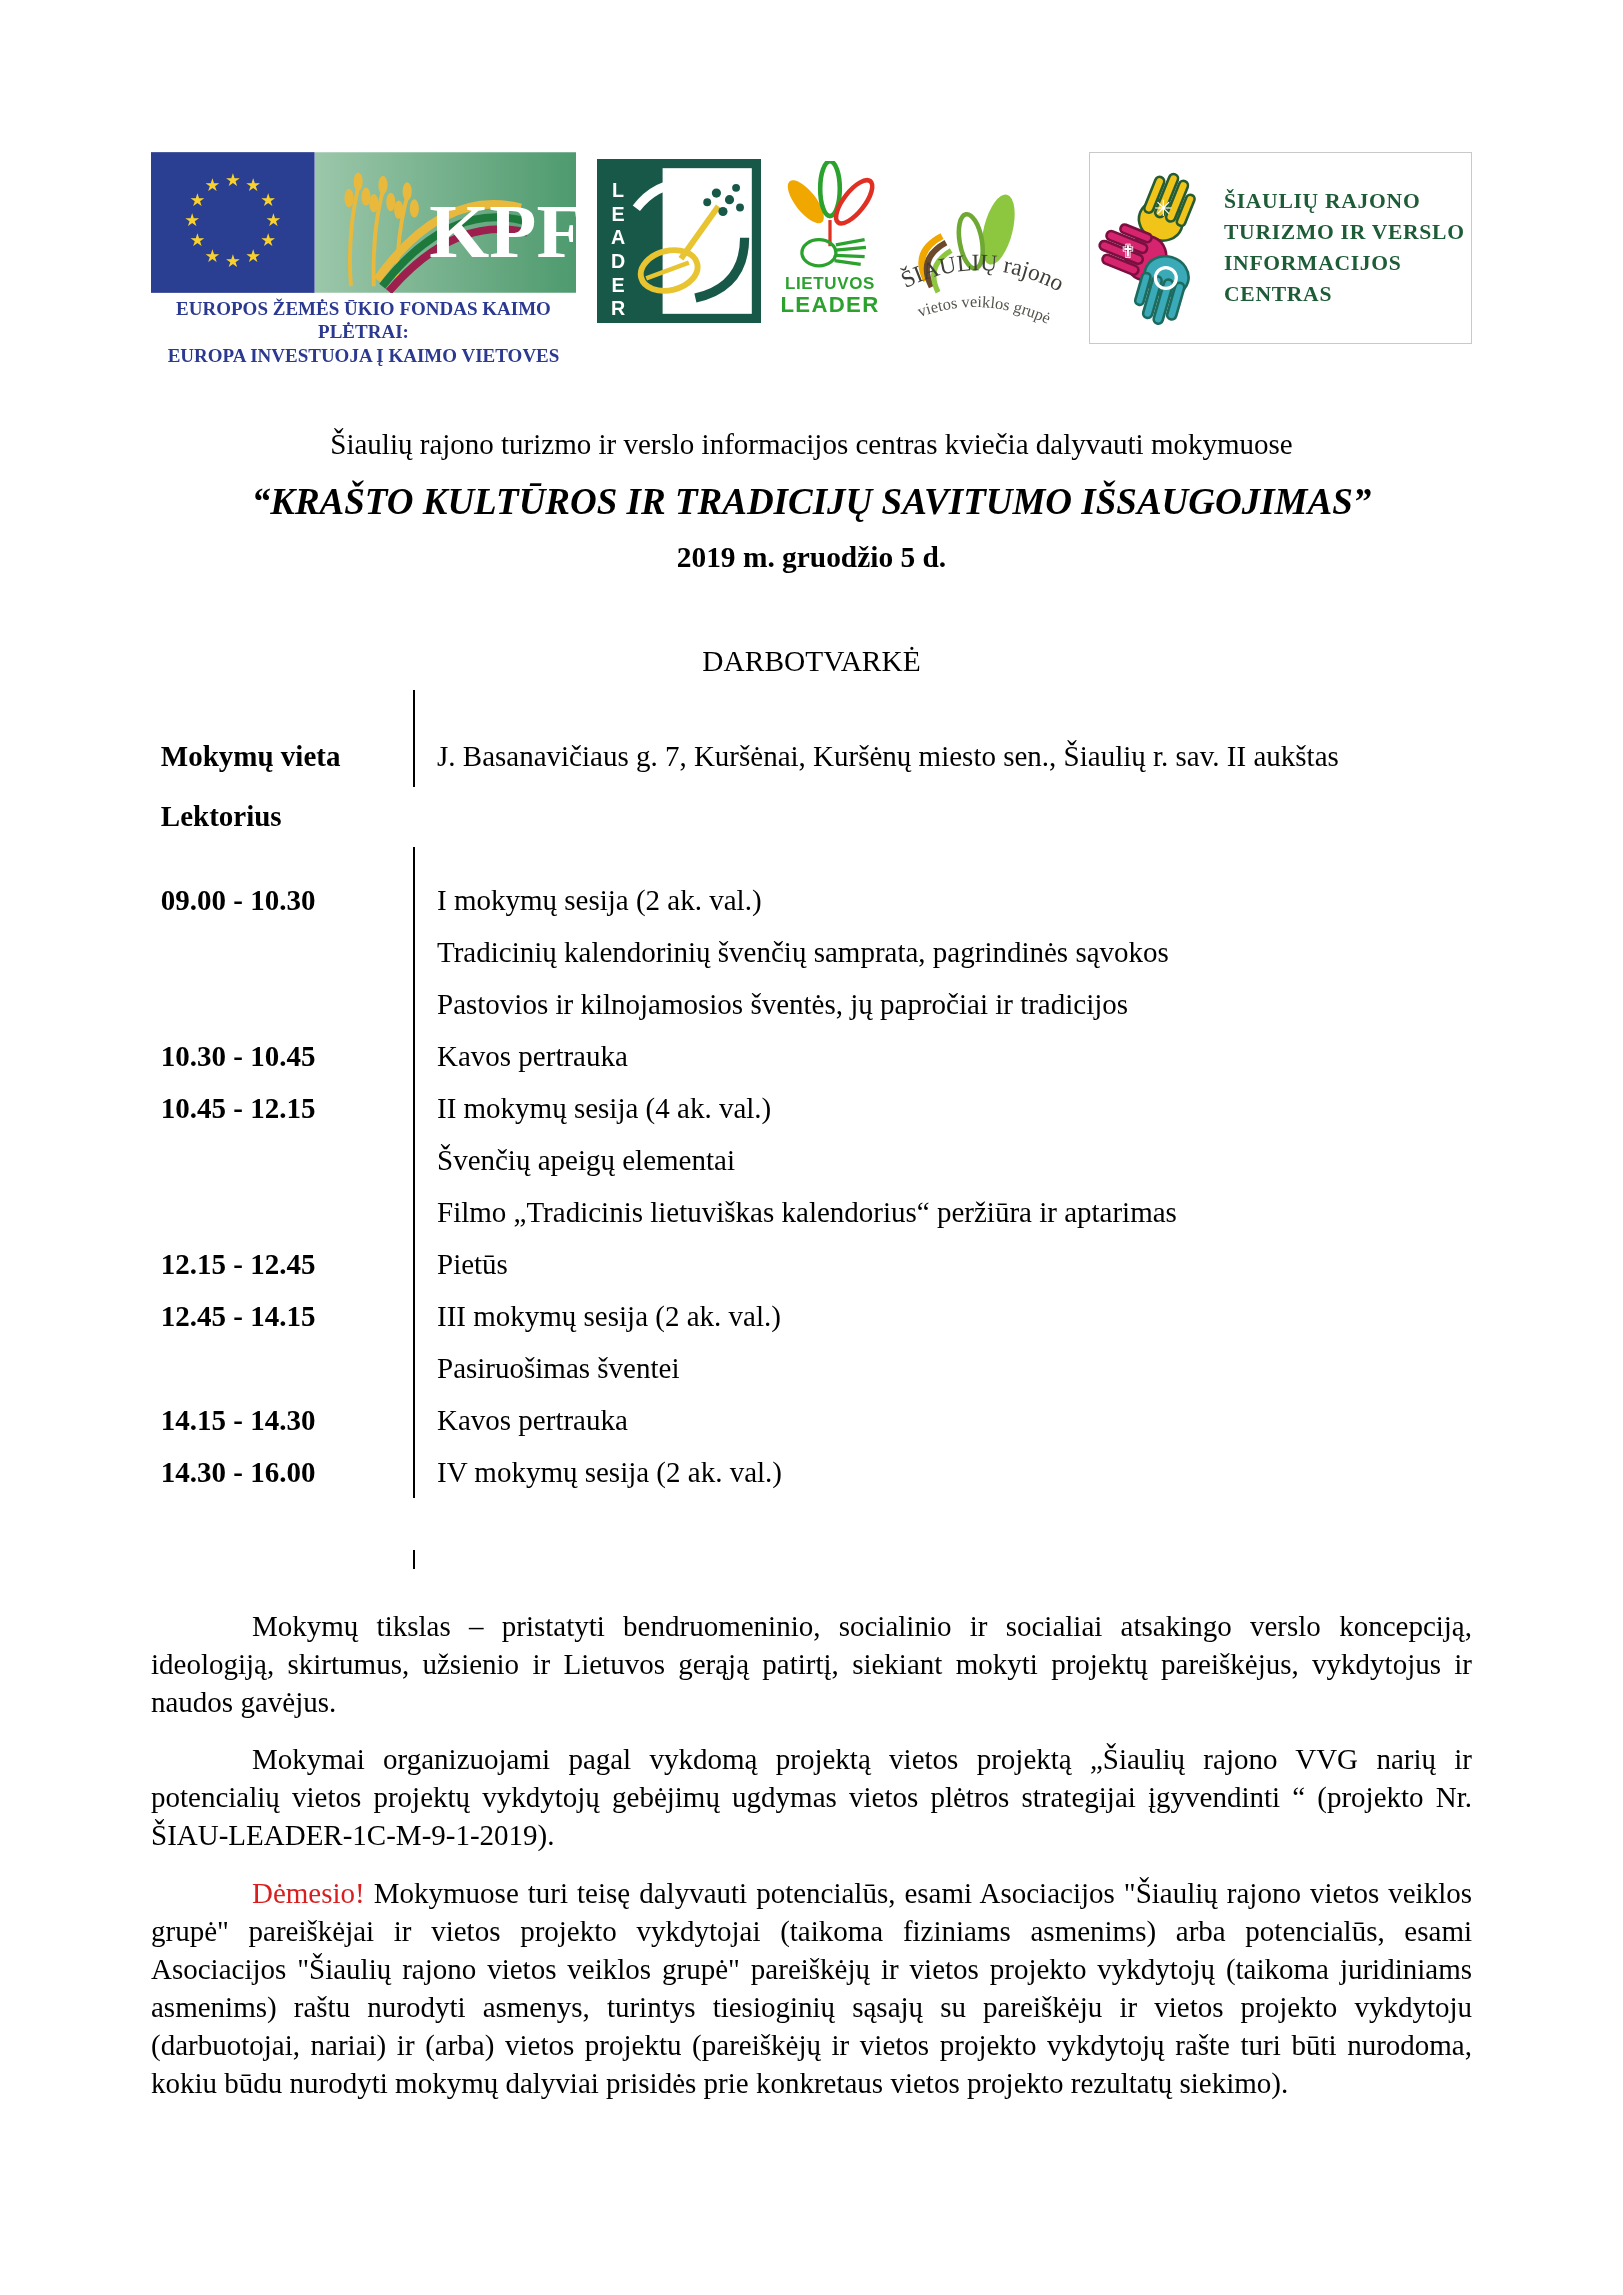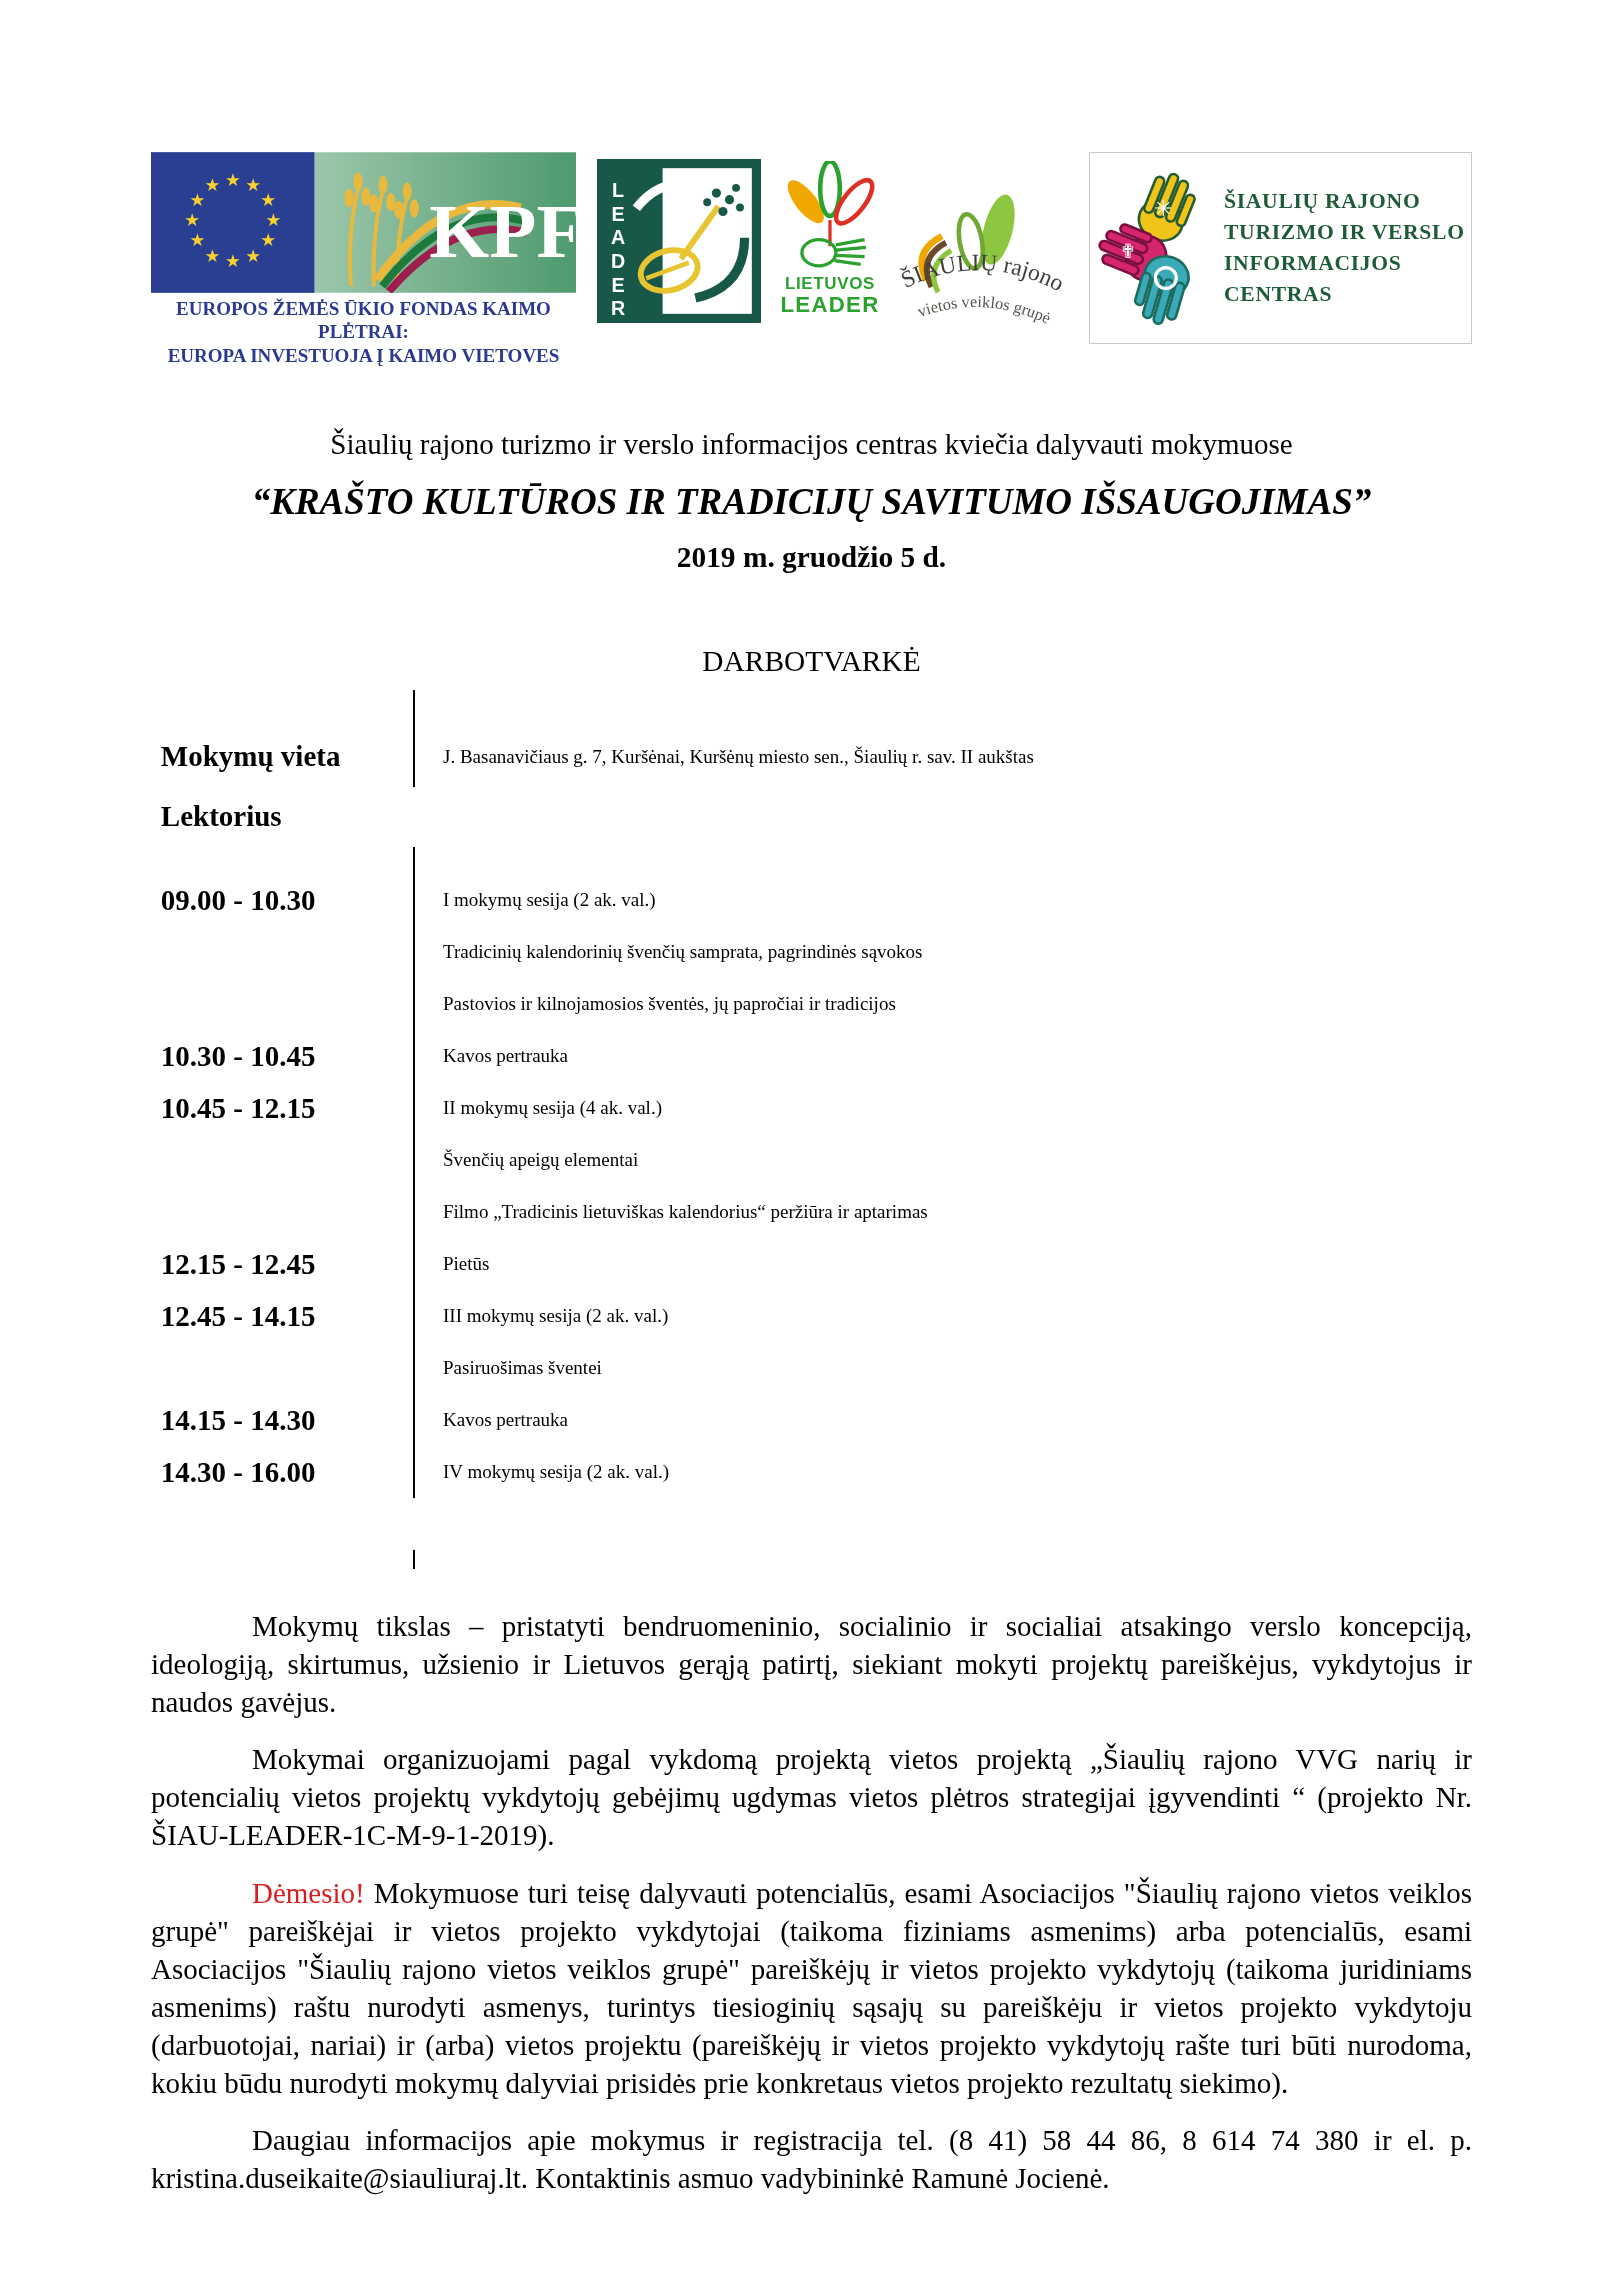--- a/index.html
+++ b/index.html
@@ -32,22 +32,22 @@
   .titles{text-align:center;margin-top:77px;}
   .title1{font-size:29px;line-height:39px;margin:0 0 17px 0;}
   .title2{font-size:37px;line-height:41px;font-weight:bold;margin:0 0 15.7px 0;font-style:italic;}
   .title3{font-size:29.4px;line-height:39px;font-weight:bold;margin:0;}
   .agenda-head{text-align:center;font-size:29.4px;margin-top:65px;line-height:39px;}
   
   .agenda{margin-top:9.2px;}
   .arow{display:flex;}
   .cell-l{flex:0 0 262px;width:262px;box-sizing:border-box;padding-left:9.8px;
     font-weight:bold;font-size:29px;display:flex;align-items:center;}
-  .cell-r{flex:1;border-left:2px solid #000;box-sizing:border-box;padding-left:28px;
-    font-size:19px;display:flex;align-items:center;}
+  .cell-r{flex:1;border-left:2px solid #000;box-sizing:border-box;padding-left:22px;
+    font-size:29px;display:flex;align-items:center;}
   .arow.info{height:60px;}
   .arow.sched{height:52px;}
   .arow.sp-top{height:37px;}
   .arow.sp-mid{height:27.5px;}
   .arow.sp-bot{height:18.3px;}
   
   .paras{margin-top:38px;font-size:29px;line-height:38px;text-align:justify;}
   .paras p{margin:0 0 19.6px 0;text-indent:101px;}
   .paras p:last-child{margin-bottom:0;}
   .red{color:#d81e1e;}
@@ -299,17 +299,16 @@
       <div class="arow sp-bot">
         <div class="cell-l"></div>
         <div class="cell-r"></div>
       </div>
     </div>
 
   <div class="paras">
     <p>Mokymų tikslas – pristatyti bendruomeninio, socialinio ir socialiai atsakingo verslo koncepciją, ideologiją, skirtumus, užsienio ir Lietuvos gerąją patirtį, siekiant mokyti projektų pareiškėjus, vykdytojus ir naudos gavėjus.</p>
     <p>Mokymai organizuojami pagal vykdomą projektą vietos projektą „Šiaulių rajono VVG narių ir potencialių vietos projektų vykdytojų gebėjimų ugdymas vietos plėtros strategijai įgyvendinti “ (projekto Nr. ŠIAU-LEADER-1C-M-9-1-2019).</p>
     <p><span class="red">Dėmesio!</span><span> Mokymuose turi teisę dalyvauti potencialūs, esami Asociacijos "Šiaulių rajono vietos veiklos grupė" pareiškėjai ir vietos projekto vykdytojai (taikoma fiziniams asmenims) arba potencialūs, esami Asociacijos "Šiaulių rajono vietos veiklos grupė" pareiškėjų ir vietos projekto vykdytojų (taikoma juridiniams asmenims) raštu nurodyti asmenys, turintys tiesioginių sąsajų su pareiškėju ir vietos projekto vykdytoju (darbuotojai, nariai) ir (arba) vietos projektu (pareiškėjų ir vietos projekto vykdytojų rašte turi būti nurodoma, kokiu būdu nurodyti mokymų dalyviai prisidės prie konkretaus vietos projekto rezultatų siekimo).</span></p>
-    <p>Daugiau informacijos apie mokymus ir registracija tel. (8 41) 58 44 86, 8 614 74 380 ir el. p. kristina.duseikaite@siauliuraj.lt. Kontaktinis asmuo vadybininkė Ramunė Jocienė.</p>
   </div>
 
 </div>
 
 
 </body></html>

